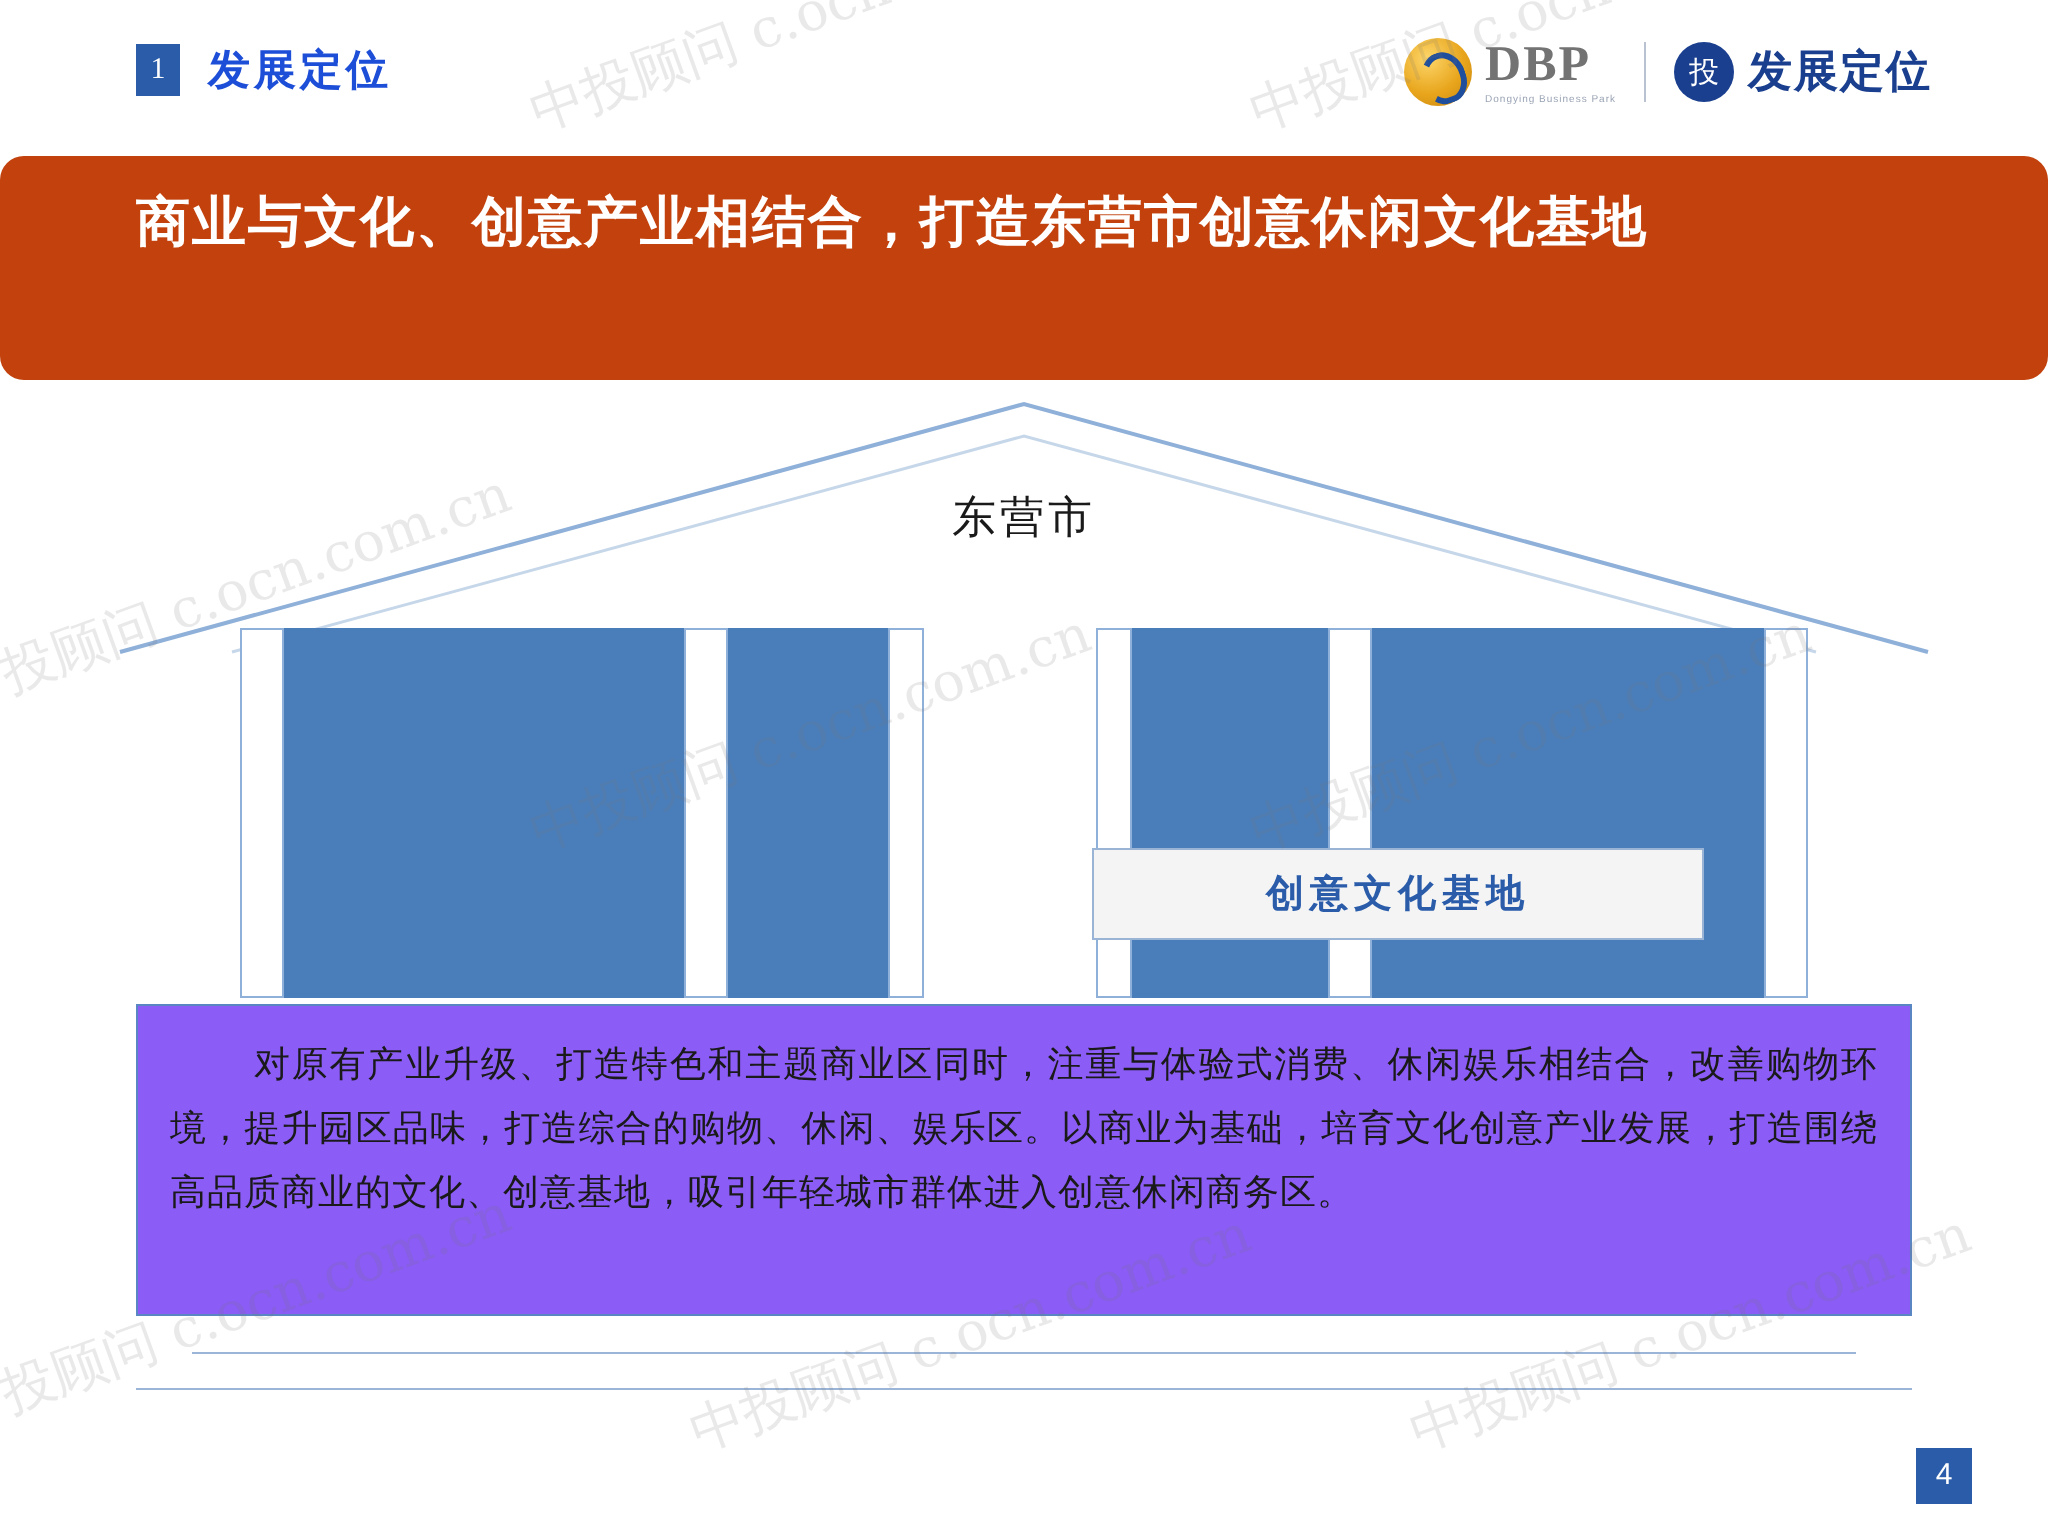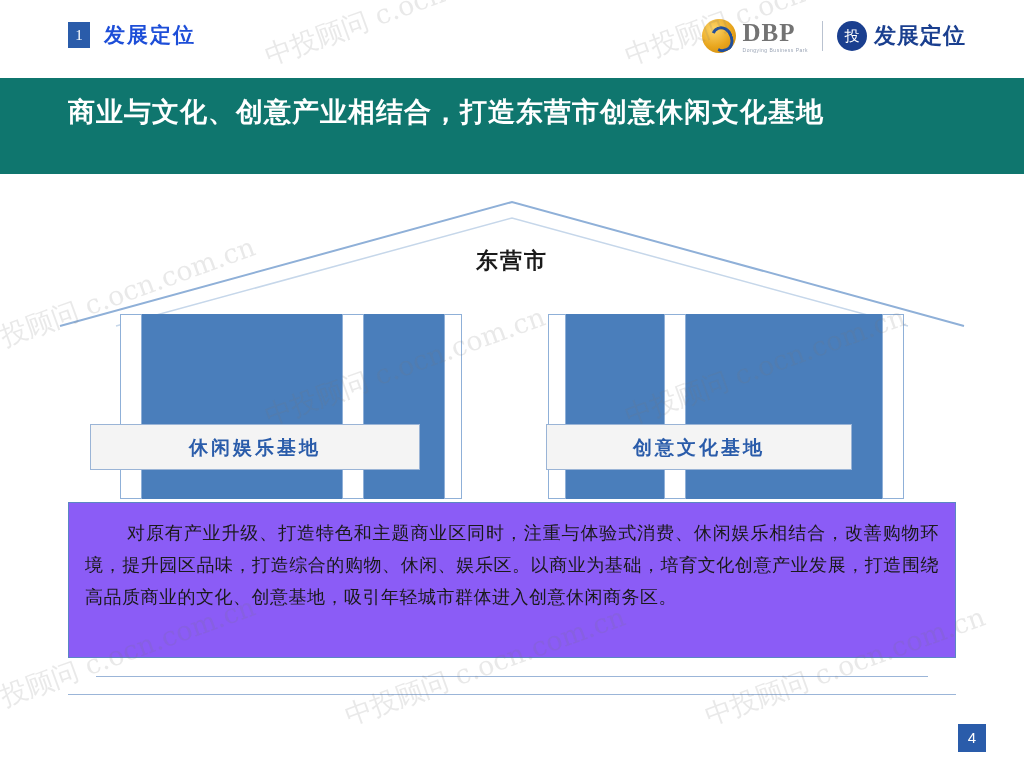--- a/index.html
+++ b/index.html
@@ -130,22 +130,23 @@
     color: #1a3f8f;
     letter-spacing: 1px;
   }
 
   
   .title-band {
     position: absolute;
     left: 0;
     top: 78px;
     width: 1024px;
-    height: 96px;
-    background: #0f766e;
+    height: 112px;
+    background: #c2410c;
+    border-radius: 12px;
   }
   .title-band-text {
     position: absolute;
     left: 68px;
     top: 14px;
     width: 900px;
     color: #ffffff;
     font-size: 27px;
     line-height: 40px;
     letter-spacing: 1px;
@@ -172,21 +173,21 @@
 
   .roof-label {
     position: absolute;
     left: 312px;
     top: 58px;
     width: 400px;
     text-align: center;
     color: #1a1a1a;
     font-size: 22px;
     line-height: 32px;
-    font-weight: bold;
+    font-weight: normal;
     letter-spacing: 2px;
     font-family: "DejaVu Serif", serif;
   }
 
   .pillars {
     position: absolute;
     left: 58px;
     top: 128px;
     width: 908px;
     height: 185px;
@@ -331,21 +332,20 @@
       <div class="pil solid" style="left:306px; width:80px;"></div>
       <div class="pil frame" style="left:386px; width:18px;"></div>
 
       <div class="pil frame" style="left:490px; width:18px;"></div>
       <div class="pil solid" style="left:508px; width:98px;"></div>
       <div class="pil frame" style="left:606px; width:22px;"></div>
       <div class="pil solid" style="left:628px; width:196px;"></div>
       <div class="pil frame" style="left:824px; width:22px;"></div>
     </div>
 
-    <div class="band left">休闲娱乐基地</div>
     <div class="band right">创意文化基地</div>
   </div>
 
   <div class="textbox">
     <p>对原有产业升级、打造特色和主题商业区同时，注重与体验式消费、休闲娱乐相结合，改善购物环境，提升园区品味，打造综合的购物、休闲、娱乐区。以商业为基础，培育文化创意产业发展，打造围绕高品质商业的文化、创意基地，吸引年轻城市群体进入创意休闲商务区。</p>
   </div>
 
   <div class="rule r1"></div>
   <div class="rule r2"></div>
 

